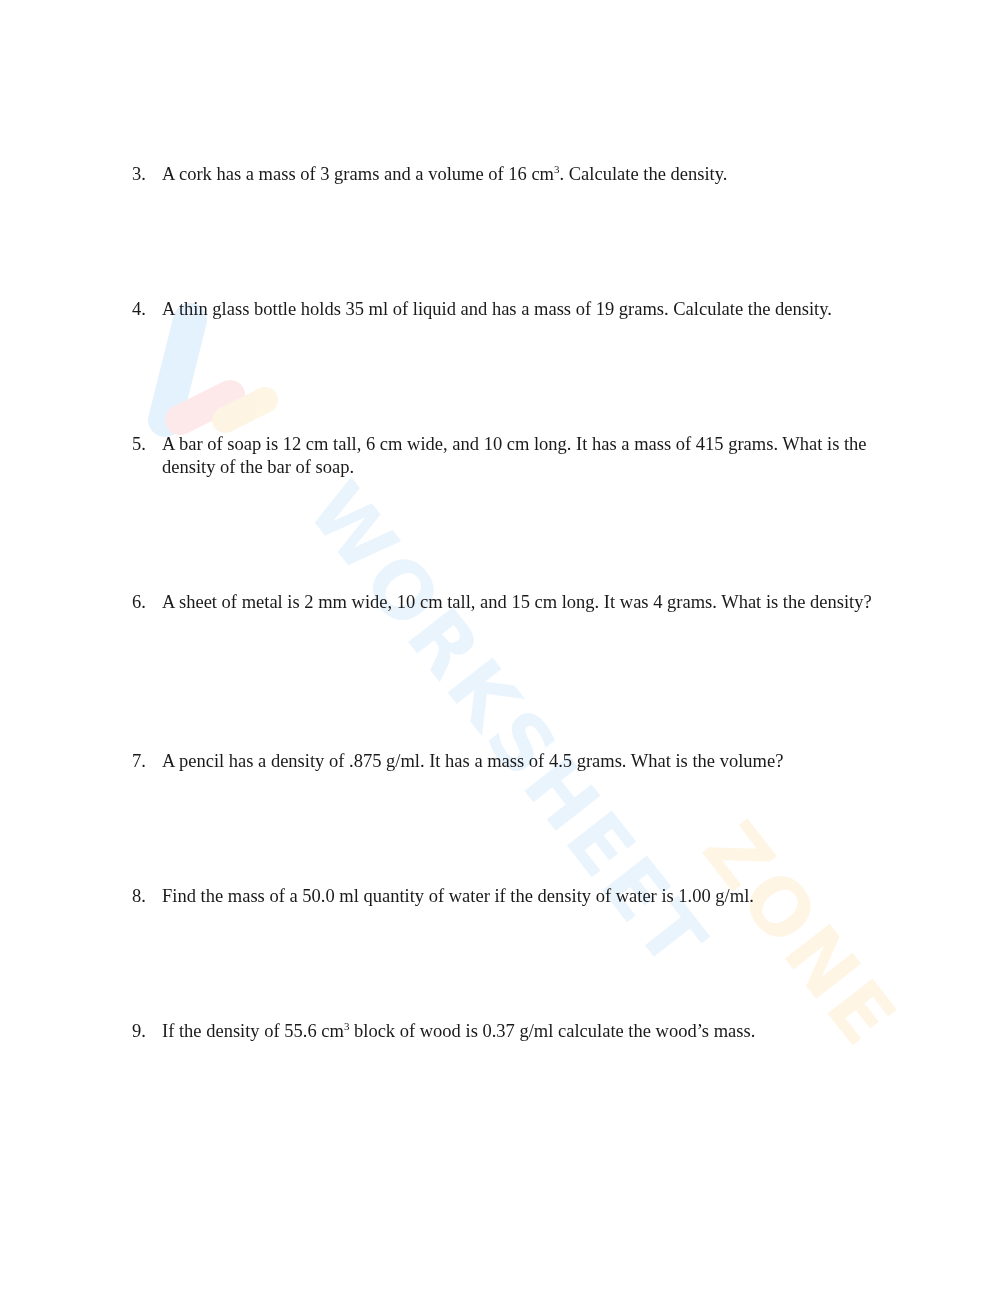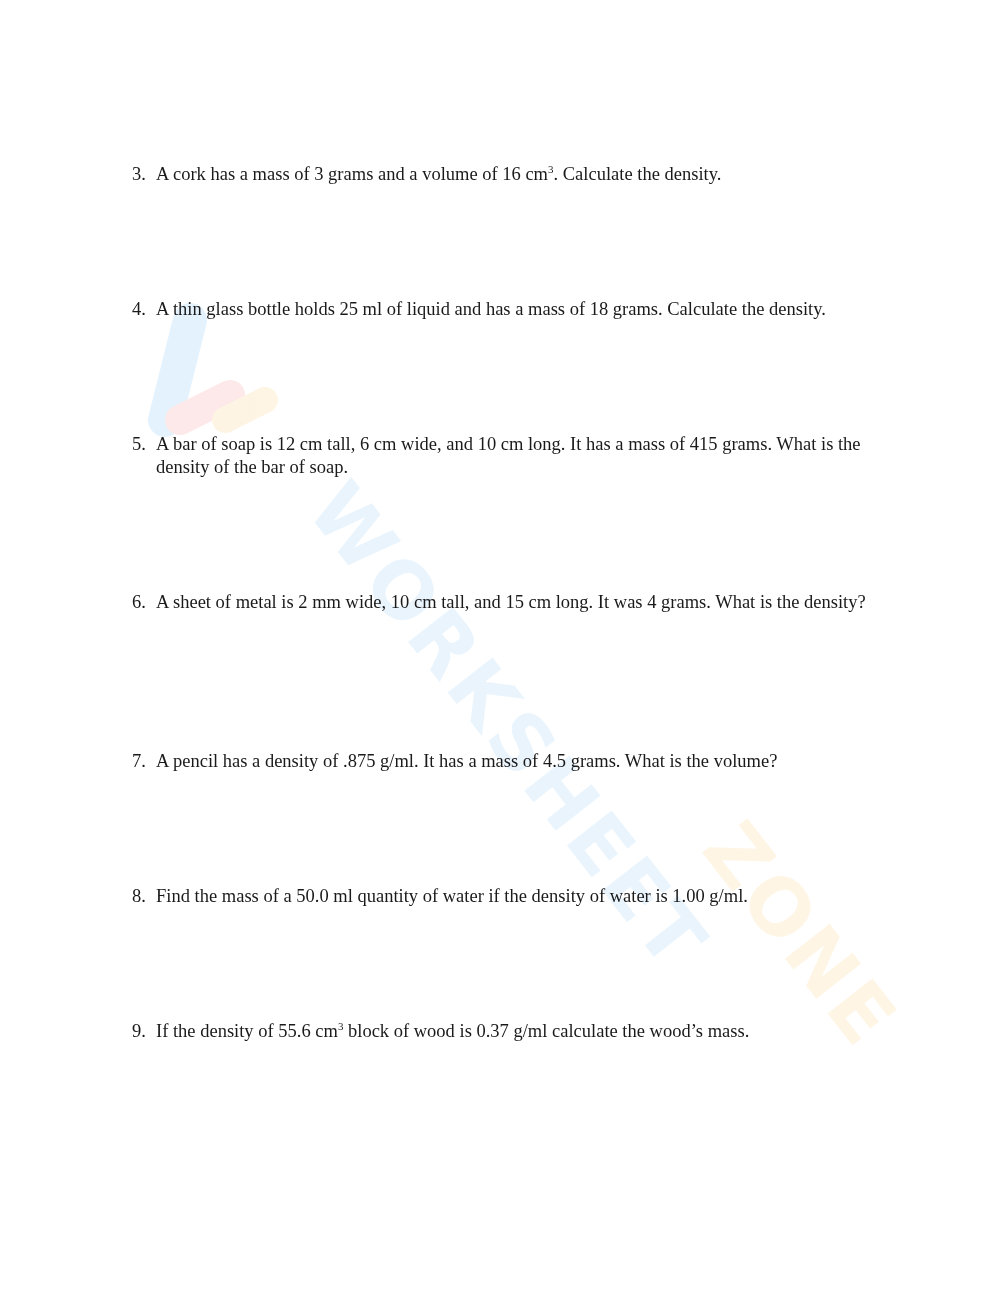--- a/index.html
+++ b/index.html
@@ -2,21 +2,21 @@
 <html><head>
 <meta charset="utf-8">
 <style>
   html, body { margin: 0; padding: 0; background: #ffffff; }
   body { width: 1000px; height: 1294px; position: relative; overflow: hidden;
          font-family: "Liberation Serif", "DejaVu Serif", serif; color: #1a1a1a; }
   .page { position: absolute; inset: 0; }
   .watermark { position: absolute; inset: 0; pointer-events: none; z-index: 0; }
   .q { position: absolute; left: 132px; width: 770px; font-size: 18.5px; line-height: 23px; z-index: 1; }
   .q .num { position: absolute; left: 0; top: 0; width: 28px; }
-  .q .text { display: block; margin-left: 24px; }
+  .q .text { display: block; margin-left: 30px; }
   sup { font-size: 11px; line-height: 0; vertical-align: 7px; }
 </style>
 </head>
 <body>
 
 <div class="page">
 
   <svg class="watermark" width="1000" height="1294" viewBox="0 0 1000 1294">
     <g opacity="0.13">
       <path d="M190 320 L165 420" stroke="#3aa0f0" stroke-width="34" stroke-linecap="round" fill="none"></path>
@@ -27,21 +27,21 @@
     <text x="0" y="0" transform="translate(700,850) rotate(52)" font-family="DejaVu Sans, sans-serif" font-weight="bold" font-size="78" letter-spacing="4" fill="#f8b030" opacity="0.12">ZONE</text>
   </svg>
 
   <div class="q" style="top:163px">
     <span class="num">3.</span>
     <span class="text"><span>A cork has a mass of 3 grams and a volume of 16 cm</span><sup>3</sup><span>.  Calculate the density.</span></span>
   </div>
 
   <div class="q" style="top:298px">
     <span class="num">4.</span>
-    <span class="text">A thin glass bottle holds 25 ml of liquid and has a mass of 18 grams.  Calculate the density.</span>
+    <span class="text">A thin glass bottle holds 35 ml of liquid and has a mass of 19 grams.  Calculate the density.</span>
   </div>
 
   <div class="q" style="top:433px">
     <span class="num">5.</span>
     <span class="text">A bar of soap is 12 cm tall, 6 cm wide, and 10 cm long.  It has a mass of 415 grams.  What is the density of the bar of soap.</span>
   </div>
 
   <div class="q" style="top:591px">
     <span class="num">6.</span>
     <span class="text">A sheet of metal is 2 mm wide, 10 cm tall, and 15 cm long.  It was 4 grams.  What is the density?</span>

